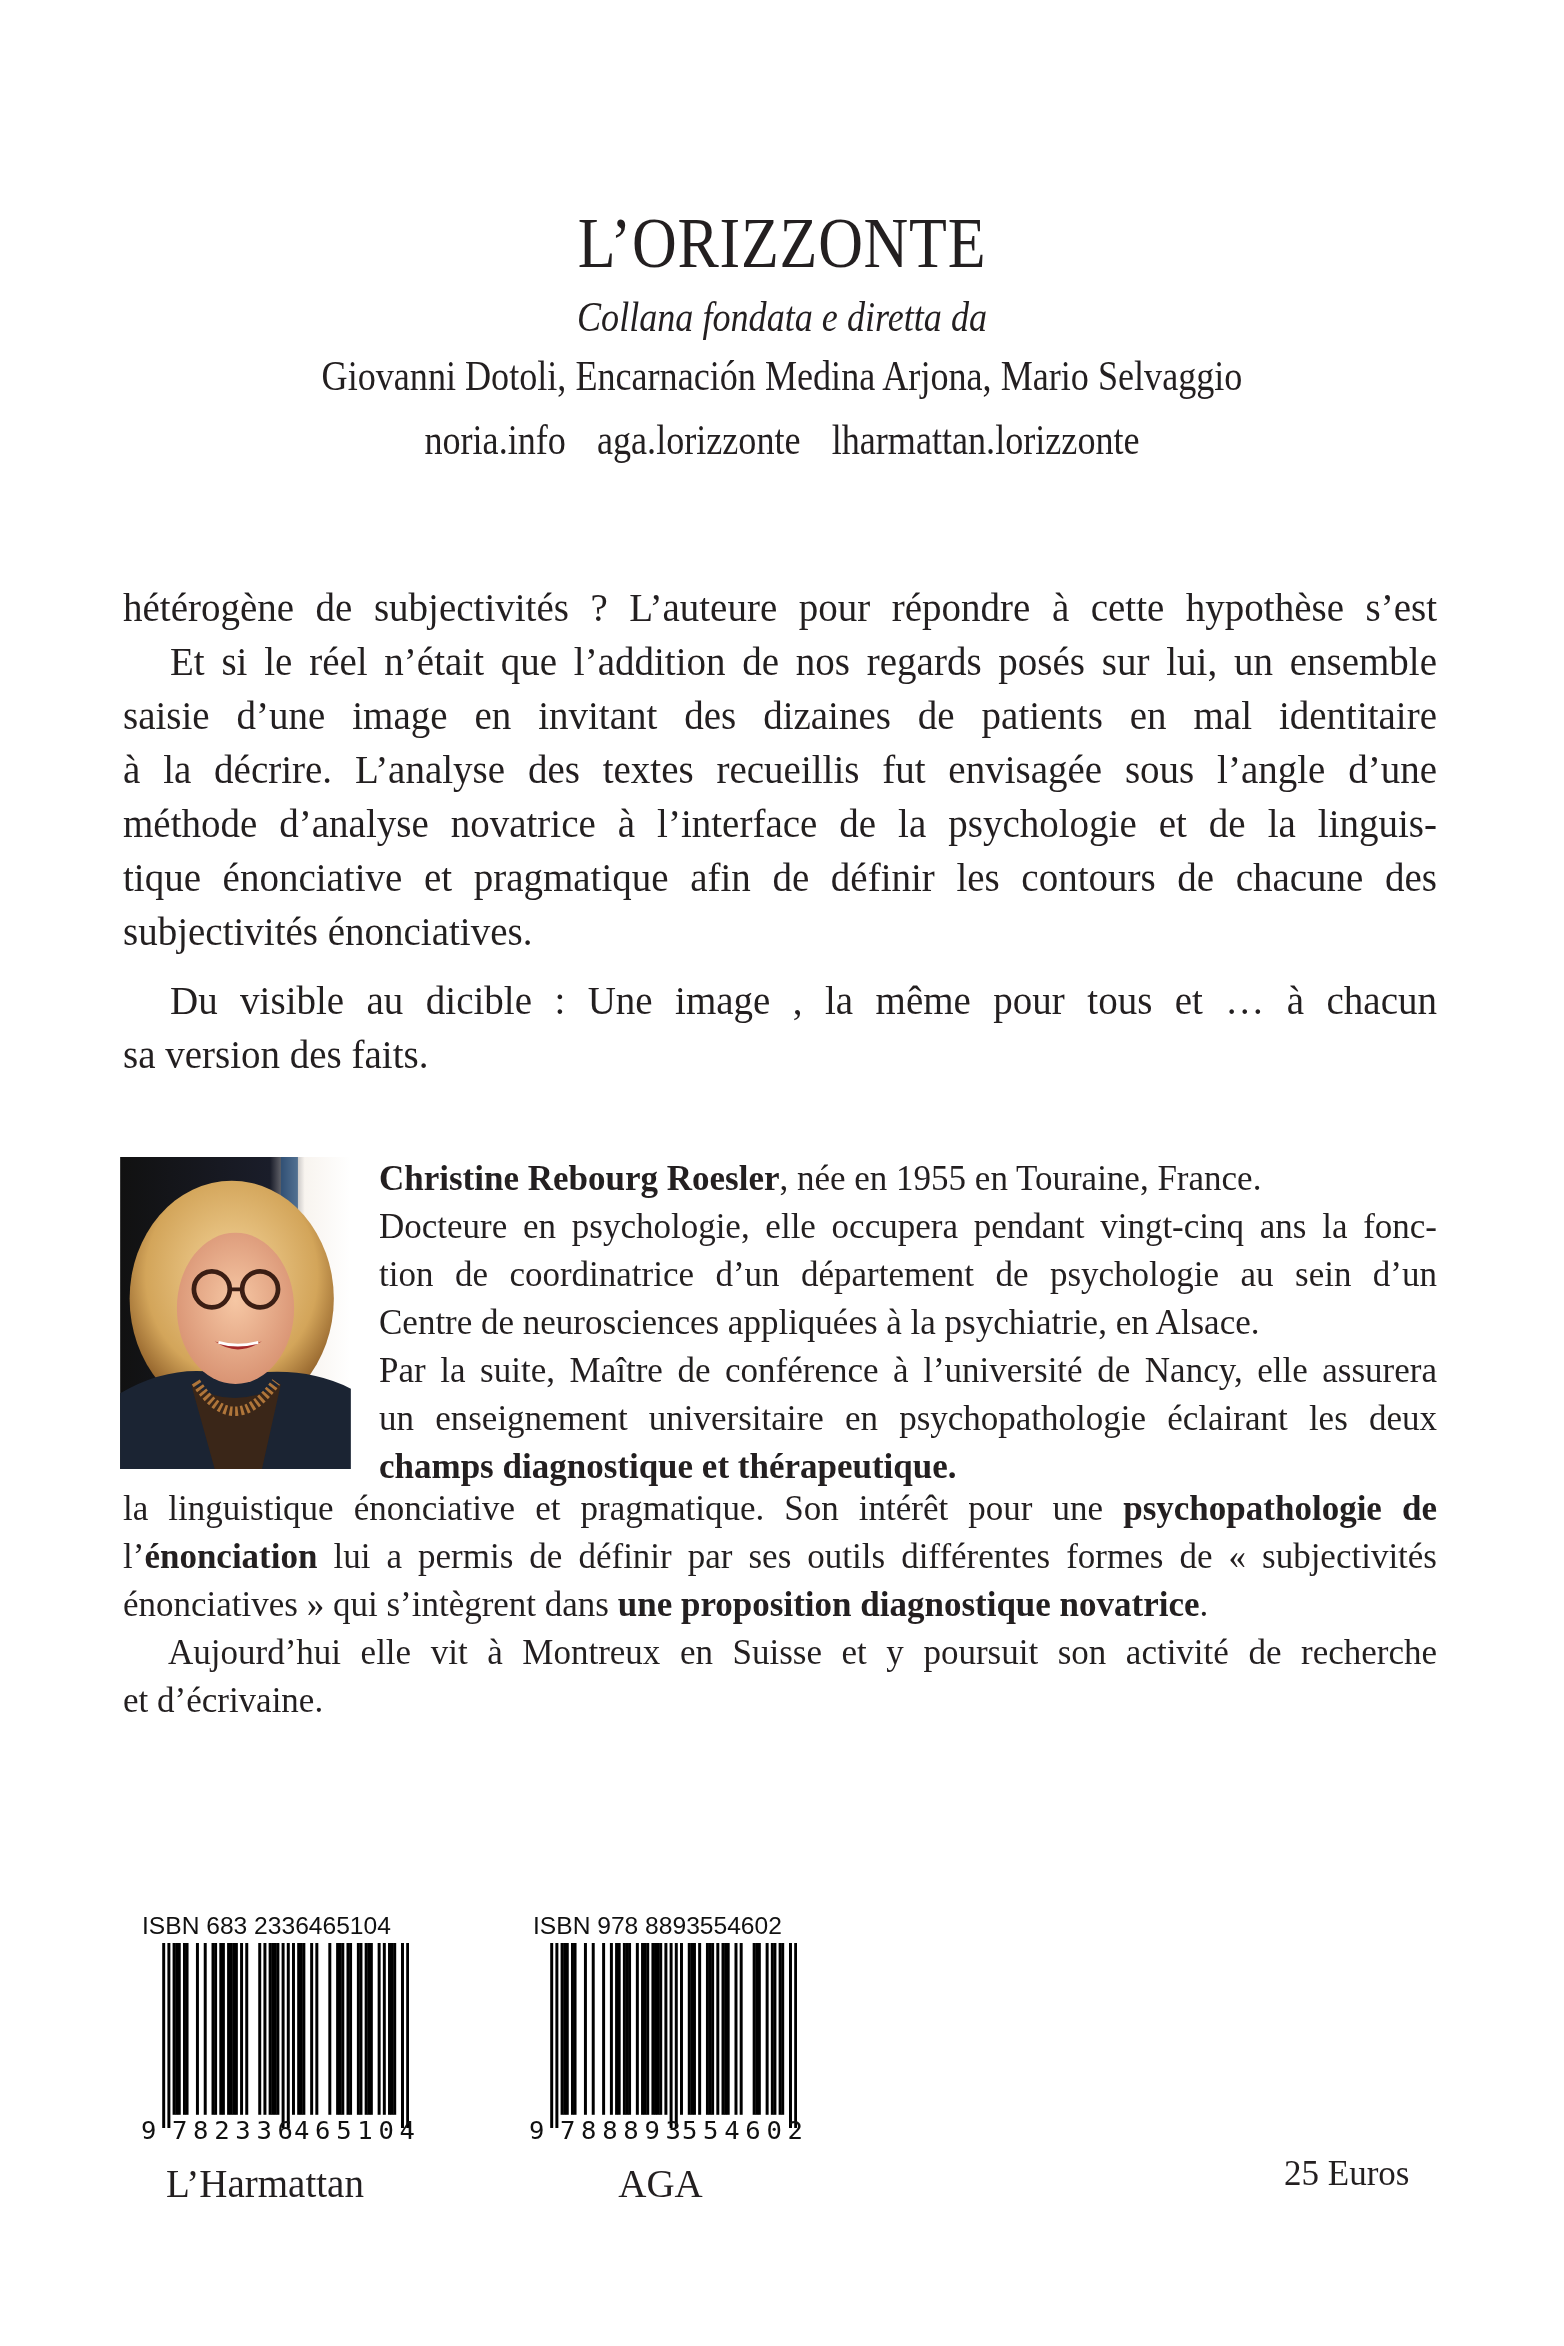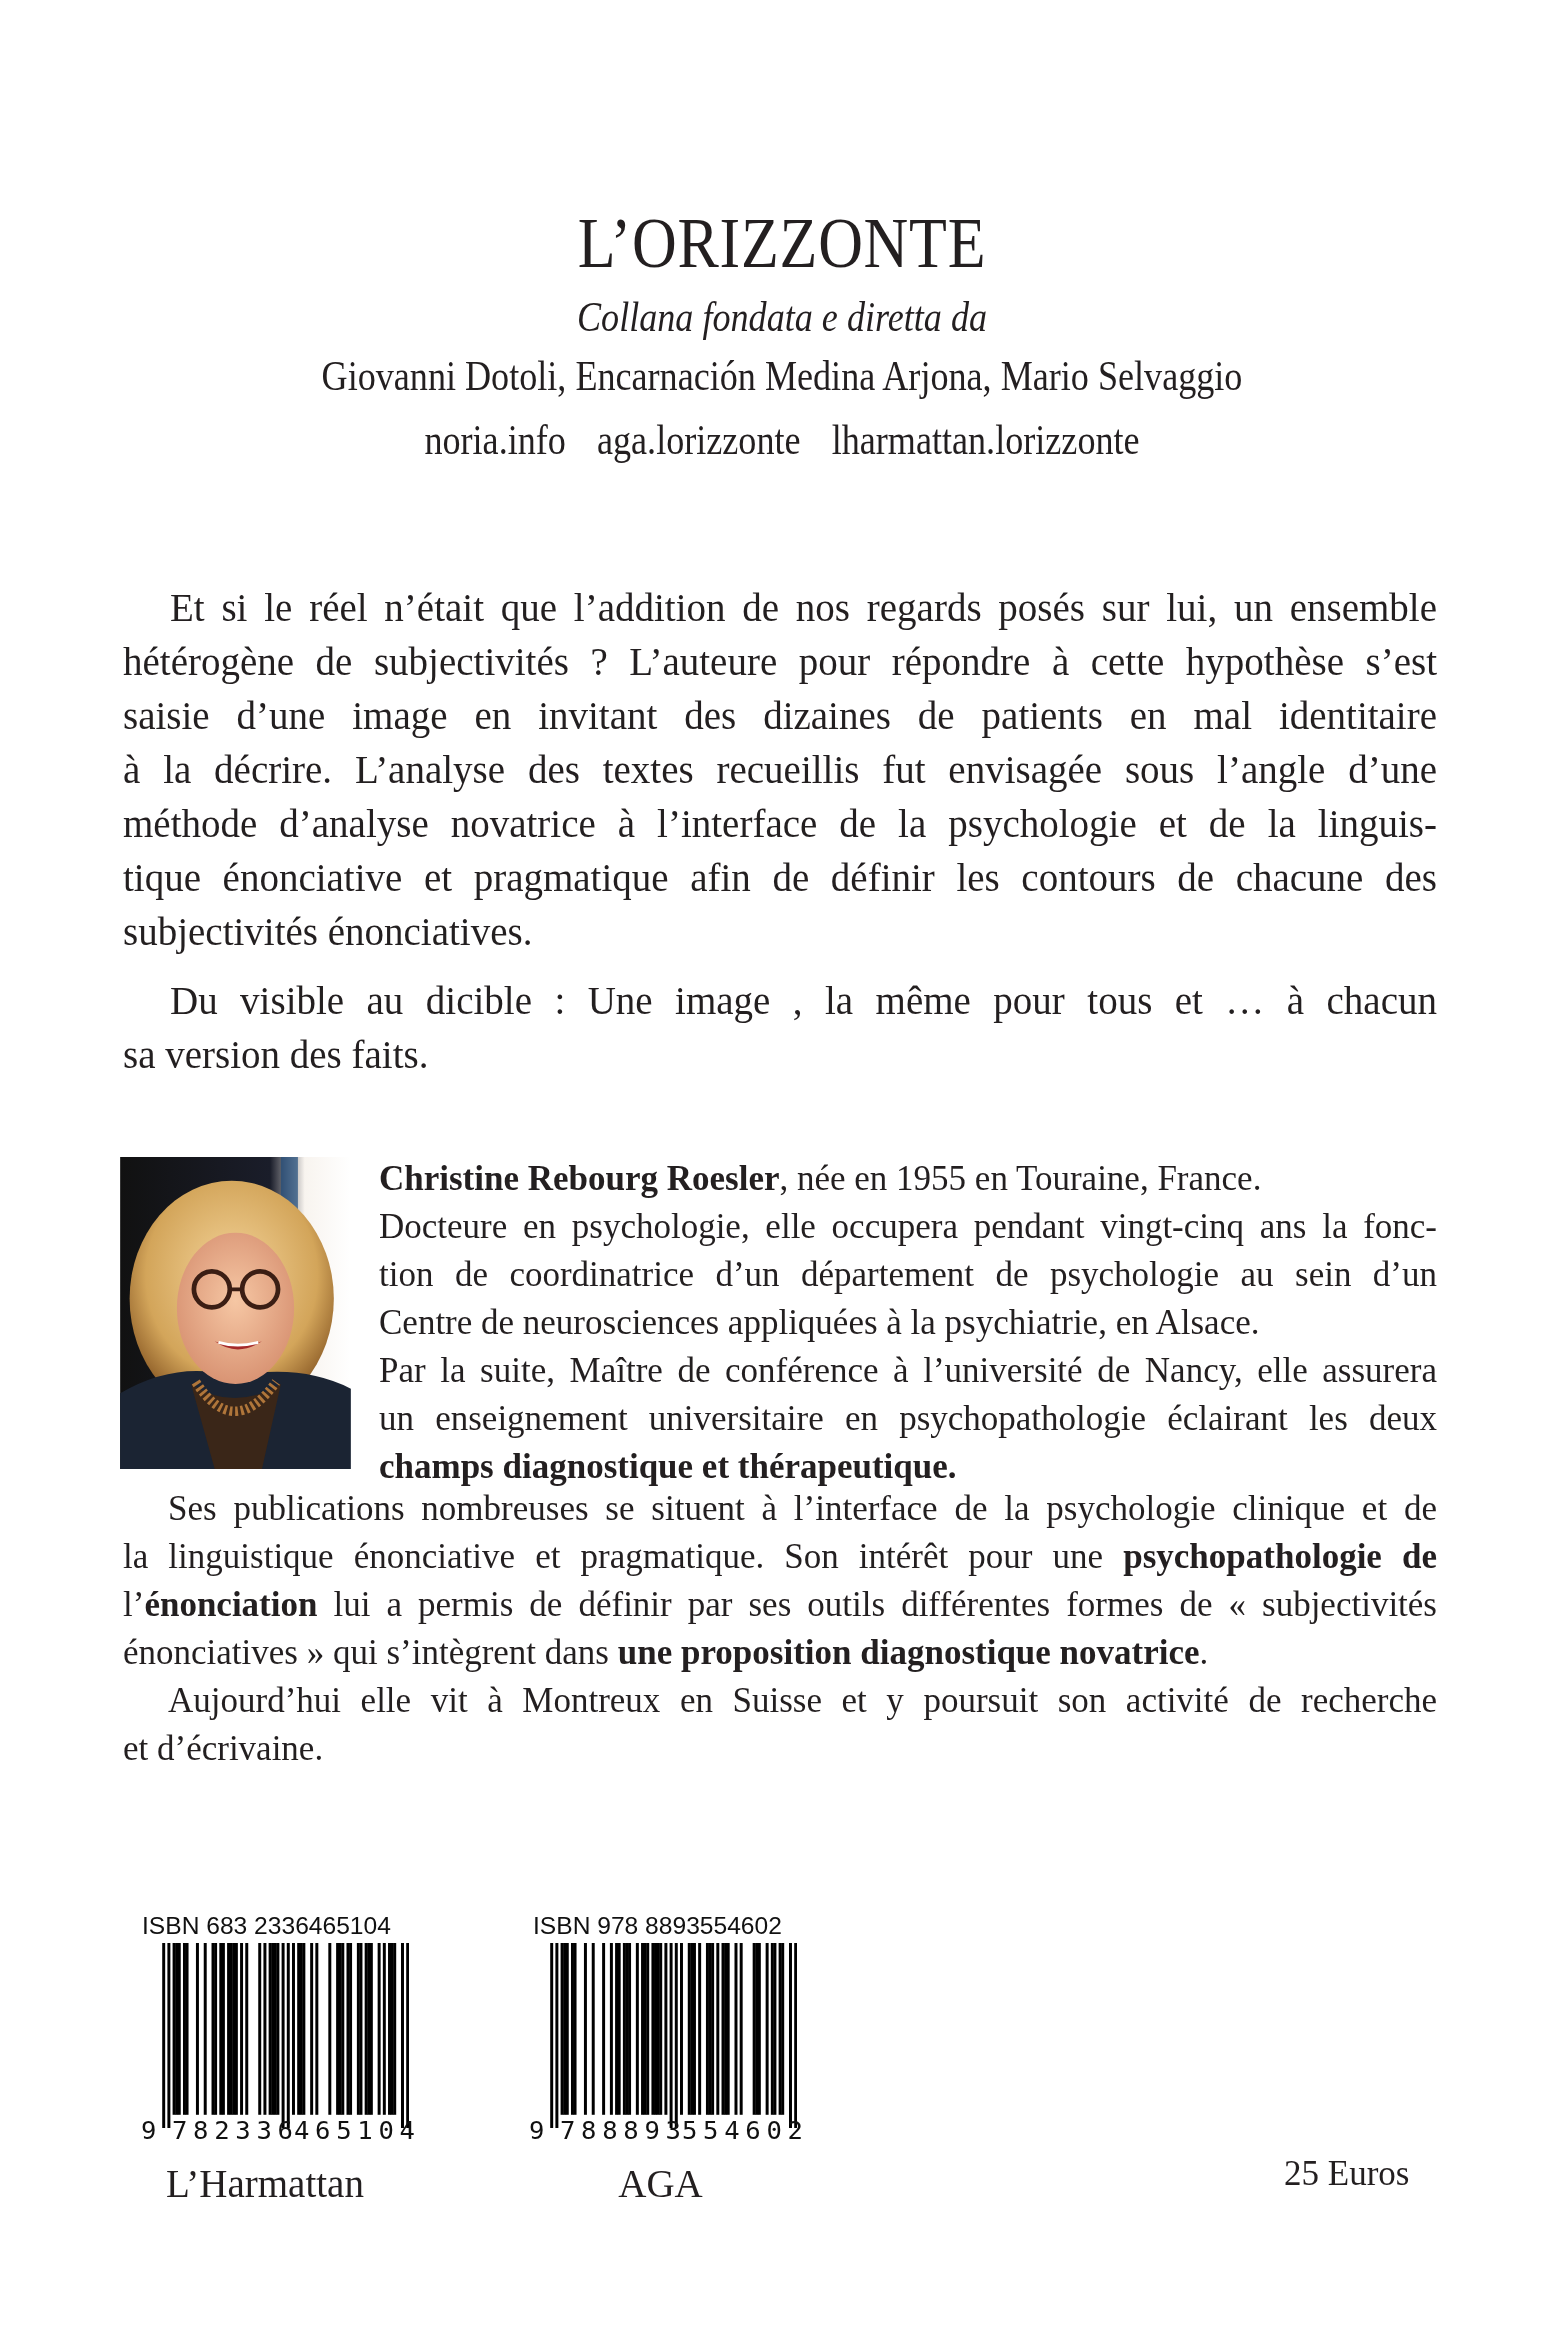--- a/index.html
+++ b/index.html
@@ -39,22 +39,22 @@
 <div class="abs center" id="title">L’ORIZZONTE</div>
 <div class="abs center" id="subtitle">Collana fondata e diretta da</div>
 <div class="abs center" id="directors">Giovanni Dotoli, Encarnación Medina Arjona, Mario Selvaggio</div>
 <div class="abs center" id="links">
   <span>noria.info</span>&nbsp;
   <span>aga.lorizzonte</span>&nbsp;
   <span>lharmattan.lorizzonte</span>
 </div>
 
 <div class="abs col para" id="synopsis" style="text-indent: 0px;">
+    <span class="line" style="display: block; white-space: nowrap;"><span>hétérogène de subjectivités ? L’auteure pour répondre à cette hypothèse s’est</span></span>
     <span class="line indent" style="padding-left: 47px; display: block; white-space: nowrap;"><span>Et si le réel n’était que l’addition de nos regards posés sur lui, un ensemble</span></span>
-    <span class="line" style="display: block; white-space: nowrap;"><span>hétérogène de subjectivités ? L’auteure pour répondre à cette hypothèse s’est</span></span>
     <span class="line" style="display: block; white-space: nowrap;"><span>saisie d’une image en invitant des dizaines de patients en mal identitaire</span></span>
     <span class="line" style="display: block; white-space: nowrap;"><span>à la décrire. L’analyse des textes recueillis fut envisagée sous l’angle d’une</span></span>
     <span class="line" style="display: block; white-space: nowrap;"><span>méthode d’analyse novatrice à l’interface de la psychologie et de la linguis-</span></span>
     <span class="line" style="display: block; white-space: nowrap;"><span>tique énonciative et pragmatique afin de définir les contours  de chacune des</span></span>
     <span class="line last" style="display: block; white-space: nowrap;"><span>subjectivités énonciatives.</span></span>
   </div>
 <div class="abs col para" id="synopsis2" style="text-indent: 0px;">
     <span class="line indent" style="padding-left: 47px; display: block; white-space: nowrap;"><span>Du visible au dicible : Une image , la même pour tous  et …  à chacun</span></span>
     <span class="line last" style="display: block; white-space: nowrap;"><span>sa version des faits.</span></span>
   </div>
@@ -97,21 +97,20 @@
     <span class="line last" style="display: block; white-space: nowrap;"><b>Christine Rebourg Roesler</b><span>, née en 1955 en Touraine, France.</span></span>
     <span class="line" style="display: block; white-space: nowrap;"><span>Docteure en psychologie, elle occupera pendant vingt-cinq ans la fonc-</span></span>
     <span class="line" style="display: block; white-space: nowrap;"><span>tion de coordinatrice d’un département de psychologie au sein d’un</span></span>
     <span class="line last" style="display: block; white-space: nowrap;"><span>Centre de neurosciences appliquées à la psychiatrie, en Alsace.</span></span>
     <span class="line" style="display: block; white-space: nowrap;"><span>Par la suite, Maître de conférence à l’université de Nancy, elle assurera</span></span>
     <span class="line" style="display: block; white-space: nowrap;"><span>un enseignement universitaire en psychopathologie éclairant les deux</span></span>
     <span class="line last" style="display: block; white-space: nowrap; font-weight: bold;"><span>champs diagnostique et thérapeutique.</span></span>
   </div>
 
 <div class="abs bio" id="bio-full">
-    <span class="line indent" style="display: block; white-space: nowrap;"><span>Ses publications nombreuses se situent à l’interface de la psychologie clinique et de</span></span>
     <span class="line" style="display: block; white-space: nowrap;"><span>la linguistique énonciative et pragmatique. Son intérêt pour une </span><b>psychopathologie de</b></span>
     <span class="line" style="display: block; white-space: nowrap;"><span>l’</span><b>énonciation</b><span> lui a permis de définir par ses outils différentes formes de « subjectivités</span></span>
     <span class="line last" style="display: block; white-space: nowrap;"><span>énonciatives » qui s’intègrent dans </span><b>une  proposition diagnostique novatrice</b><span>.</span></span>
     <span class="line indent" style="display: block; white-space: nowrap;"><span>Aujourd’hui elle vit à Montreux en Suisse et y poursuit son activité de recherche</span></span>
     <span class="line last" style="display: block; white-space: nowrap;"><span>et d’écrivaine.</span></span>
   </div>
 
 <div id="barcode-0">
     <div class="isbn-label" style="left: 142px; top: 1912px;">ISBN 683 2336465104</div>
     <svg width="247" height="185" style="position: absolute; left: 162px; top: 1943px;" viewBox="0 0 261.25 196">

